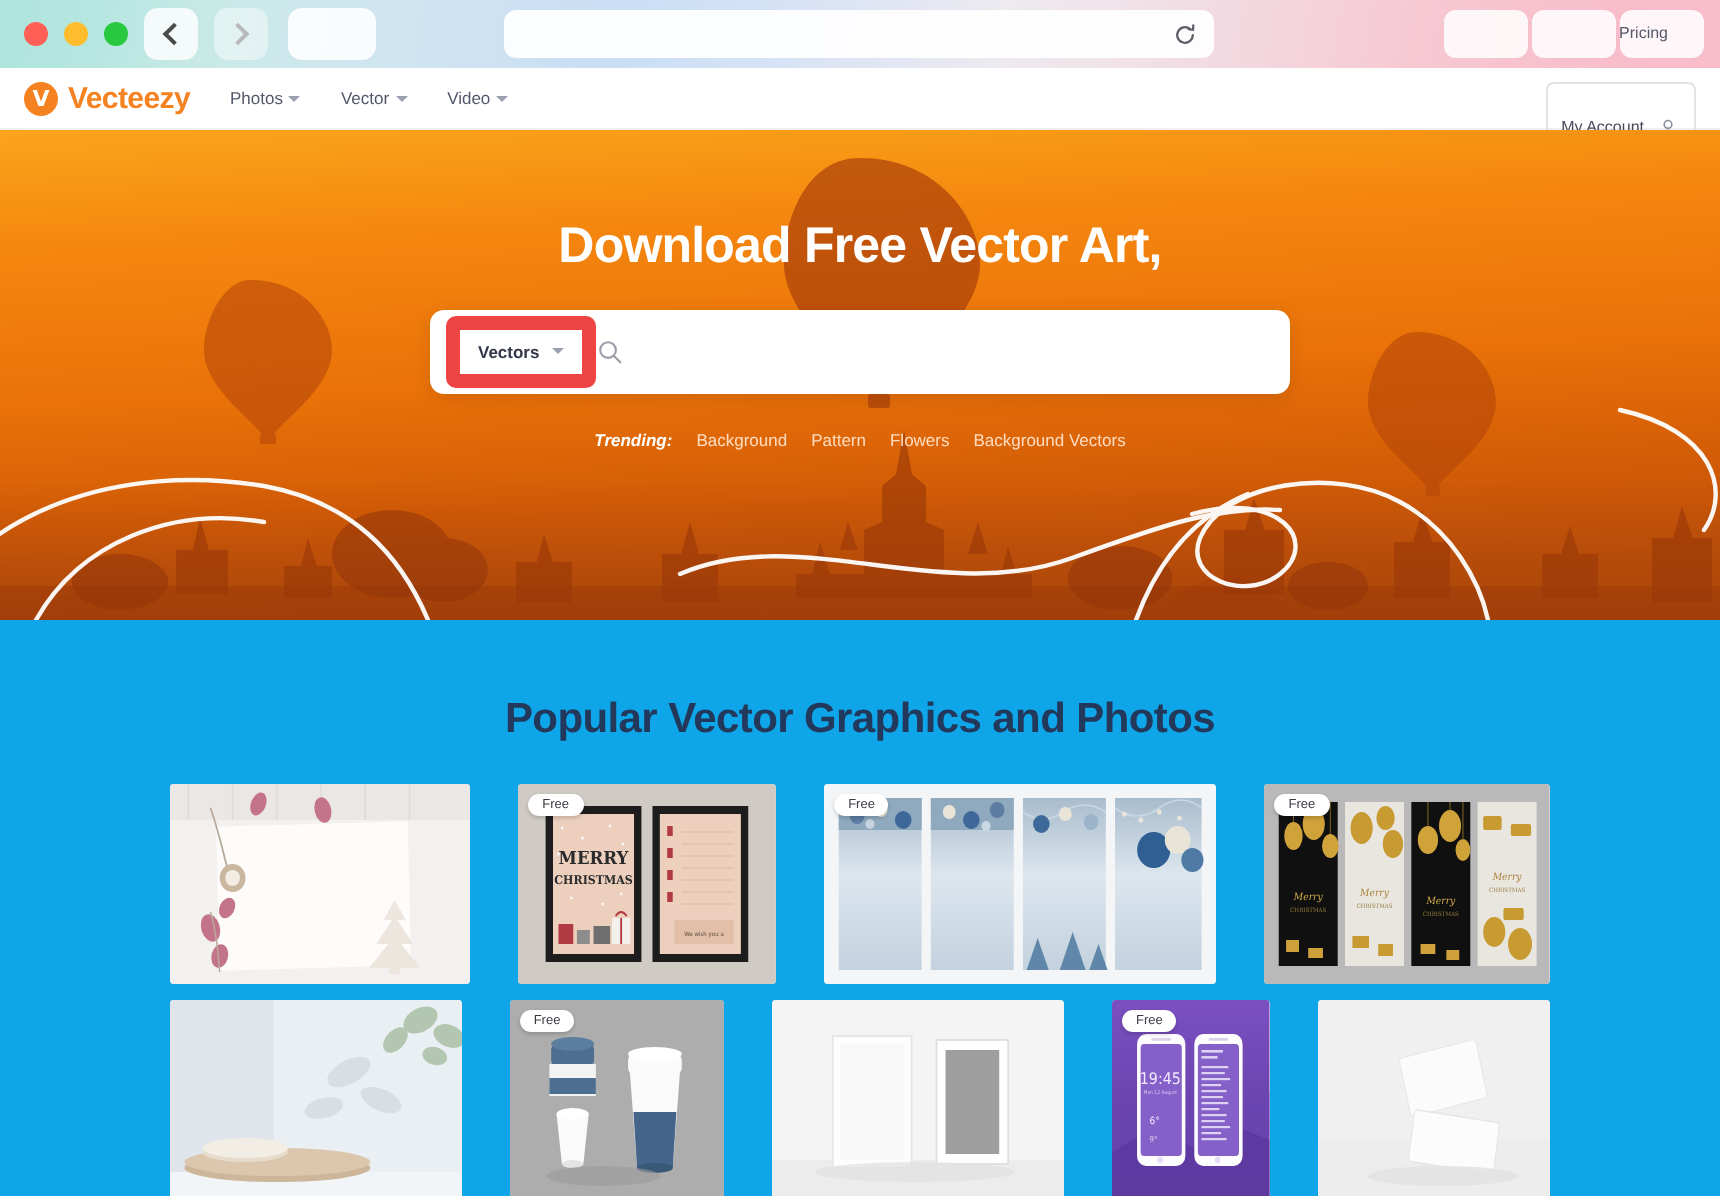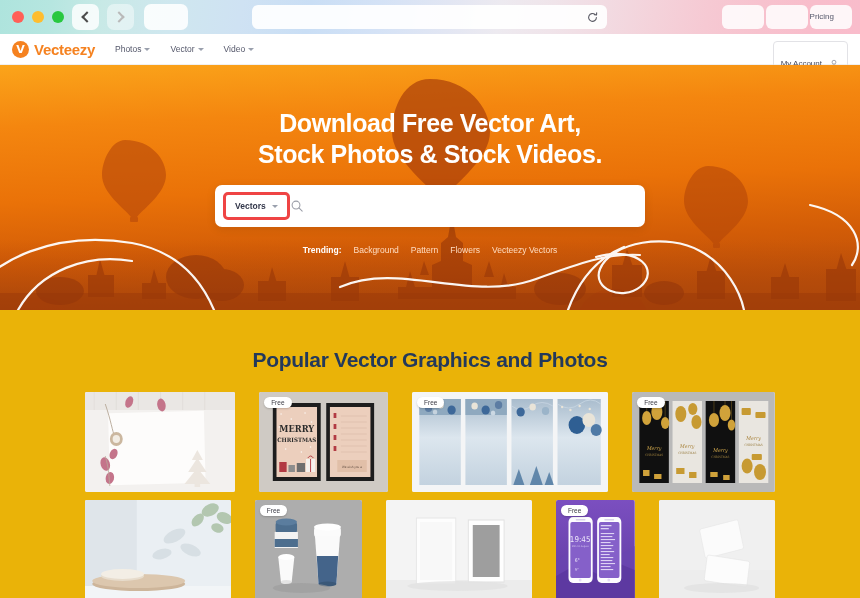--- a/index.html
+++ b/index.html
@@ -118,36 +118,36 @@
     margin-top: 11px; color: #ffe5cd; font-size: 8.5px; letter-spacing: 0.1px;
   }
   #search-wrap {
     margin-top: 16px; width: 430px; height: 42px;
     background: #ffffff; border-radius: 7px;
     display: flex; align-items: center; padding: 0 8px;
     box-shadow: 0 2px 10px rgba(0,0,0,0.10);
   }
   #search-category {
     display: flex; align-items: center; gap: 6px;
-    border: 3px solid #ef4444; border-radius: 5px;
+    border: 7px solid #ef4444; border-radius: 5px;
     padding: 6px 9px; font-size: 8.5px; font-weight: bold; color: #33374a;
   }
   #search-input-display {
     flex: 1; margin-left: 11px; font-size: 9px; color: #a8abb5;
   }
   #search-icon { width: 14px; height: 14px; margin-right: 6px; }
   #trending-row {
     margin-top: 18px; display: flex; align-items: baseline; gap: 12px;
     font-size: 8.5px;
   }
-  #trending-label { color: #ffffff; font-weight: bold; }
+  #trending-label { color: #ffffff; font-weight: bold; font-style: italic; }
   .trending-link { color: #ffdcc0; }
 
   
-  #main { position: absolute; top: 310px; left: 0; width: 860px; height: 288px; background: #eab308; }
+  #main { position: absolute; top: 310px; left: 0; width: 860px; height: 288px; background: #0ea5e9; }
   #section-title {
     text-align: center; margin-top: 38px;
     font-size: 21px; font-weight: bold; color: #23395b; letter-spacing: -0.3px;
   }
   .card-grid {
     position: absolute; left: 85px; width: 690px;
     display: flex; gap: 24px;
   }
   #row-1 { top: 82px; }
   #row-2 { top: 190px; }
@@ -307,40 +307,39 @@
       <path d="M568 245 C580 212 600 192 624 182"></path>
       <path d="M596 192 C640 180 660 206 640 222 C622 236 592 224 600 204 C612 176 668 168 700 186 C726 200 740 226 744 245"></path>
       <path d="M340 222 C400 196 470 238 536 214 C580 198 608 188 640 190"></path>
       <path d="M810 140 C856 150 866 180 852 200"></path>
     </g>
   </svg>
 
   <div id="hero-content">
     <div id="hero-title">
       <div>Download Free Vector Art,</div>
-      <div>Stock Photos &amp; Stock Videos.</div>
     </div>
 
     <div id="search-wrap">
       <div id="search-category">
         <span>Vectors</span>
         <span class="caret"></span>
       </div>
       <svg id="search-icon" viewBox="0 0 20 20">
         <circle cx="8.6" cy="8.6" r="5.6" fill="none" stroke="#9b9ea8" stroke-width="1.5"></circle>
         <line x1="12.8" y1="12.8" x2="17.4" y2="17.4" stroke="#9b9ea8" stroke-width="1.5" stroke-linecap="round"></line>
       </svg>
     </div>
 
     <div id="trending-row">
       <span id="trending-label">Trending:</span>
       <span class="trending-link">Background</span>
       <span class="trending-link">Pattern</span>
       <span class="trending-link">Flowers</span>
-      <span class="trending-link">Vecteezy Vectors</span>
+      <span class="trending-link">Background Vectors</span>
     </div>
   </div>
 </div>
 
 <div id="main">
   <div id="section-title">Popular Vector Graphics and Photos</div>
 
   <div class="card-grid" id="row-1">
 
     <div class="card" style="width:163px">

